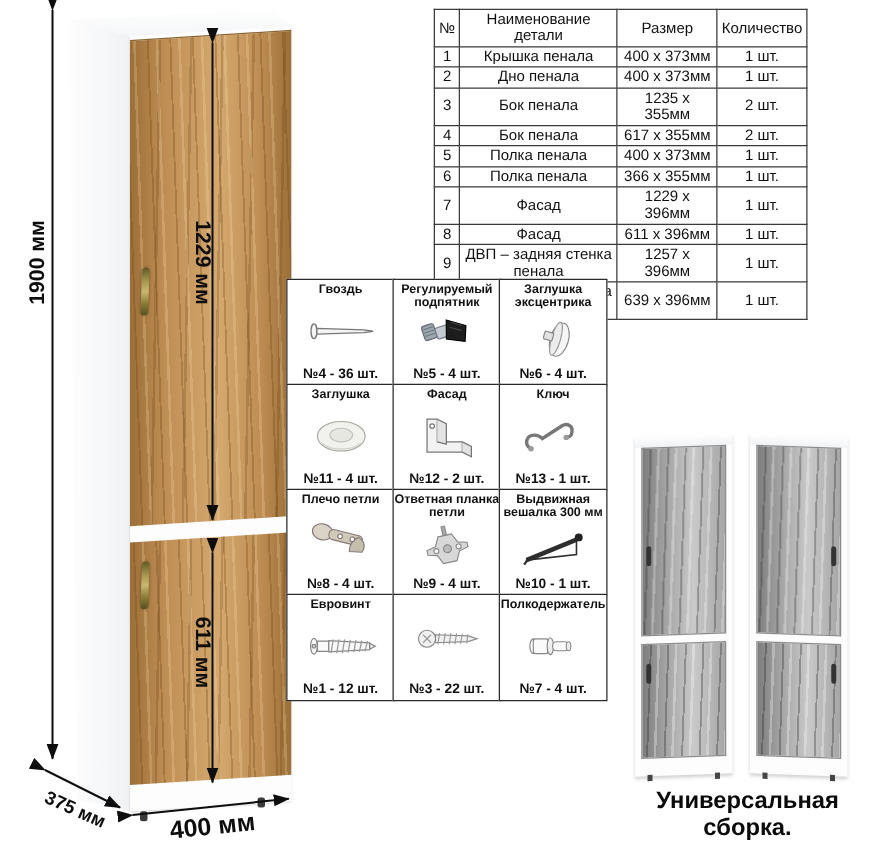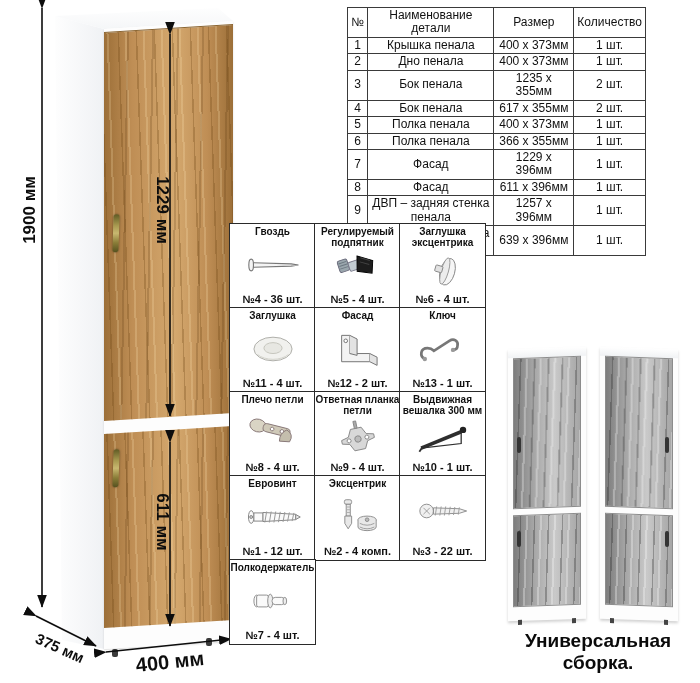--- a/index.html
+++ b/index.html
@@ -344,38 +344,20 @@
               <rect x="11" y="17.5" width="10" height="9"></rect>
               <path d="M21 17 l36 2 -0 6 -36 2 z"></path>
               <path d="M25 16 l-2 12 M30 16 l-2 12 M35 16 l-2 12 M40 16.3 l-2 11.4 M45 16.6 l-2 10.8 M50 17 l-2 10 M55 17.5 l-2 9" stroke="#999" fill="none"></path>
               <path d="M57 19.3 l5 2.7 -5 2.7 z" fill="#e8e8e8"></path>
             </g>
           </svg>
         </div>
         <div class="hw-count">№1 - 12 шт.</div>
       </div>
       <div class="hw-cell">
-        <div class="hw-title">Эксцентрик</div>
-        <div class="hw-icon">
-          <svg viewBox="0 0 64 44">
-            <g fill="#e8e8e8" stroke="#888">
-              <rect x="17" y="3" width="8" height="5" rx="2"></rect>
-              <rect x="19" y="8" width="4.5" height="13"></rect>
-              <path d="M17.5 21 h7.5 v8 l-3.8 6 -3.7 -6 z"></path>
-              <path d="M19 11 h4.5 M19 14 h4.5 M19 17 h4.5" stroke="#aaa" fill="none"></path>
-              <ellipse cx="42" cy="25" rx="10" ry="4"></ellipse>
-              <path d="M32 25 v8 a10 4 0 0 0 20 0 v-8"></path>
-              <path d="M34 29 q8 4 16 0 M34 33 q8 4 16 0" fill="none" stroke="#999"></path>
-              <circle cx="42" cy="25" r="2" fill="#bbb"></circle>
-            </g>
-          </svg>
-        </div>
-        <div class="hw-count">№2 - 4 комп.</div>
-      </div>
-      <div class="hw-cell">
         <div class="hw-icon">
           <svg viewBox="0 0 64 44">
             <g fill="#f0f0f0" stroke="#888">
               <circle cx="14" cy="22" r="7.5"></circle>
               <path d="M10.5 18.5 l7 7 M17.5 18.5 l-7 7" stroke="#999" fill="none"></path>
               <path d="M21.5 18.5 L50 19.5 L58 22 L50 24.5 L21.5 25.5 z"></path>
               <path d="M25 17 l-1.5 10 M30 17 l-1.5 10 M35 17 l-1.5 10 M40 17.3 l-1.5 9.4 M45 17.6 l-1.5 8.8 M50 18 l-1.2 8" stroke="#999" fill="none"></path>
             </g>
           </svg>
         </div>

